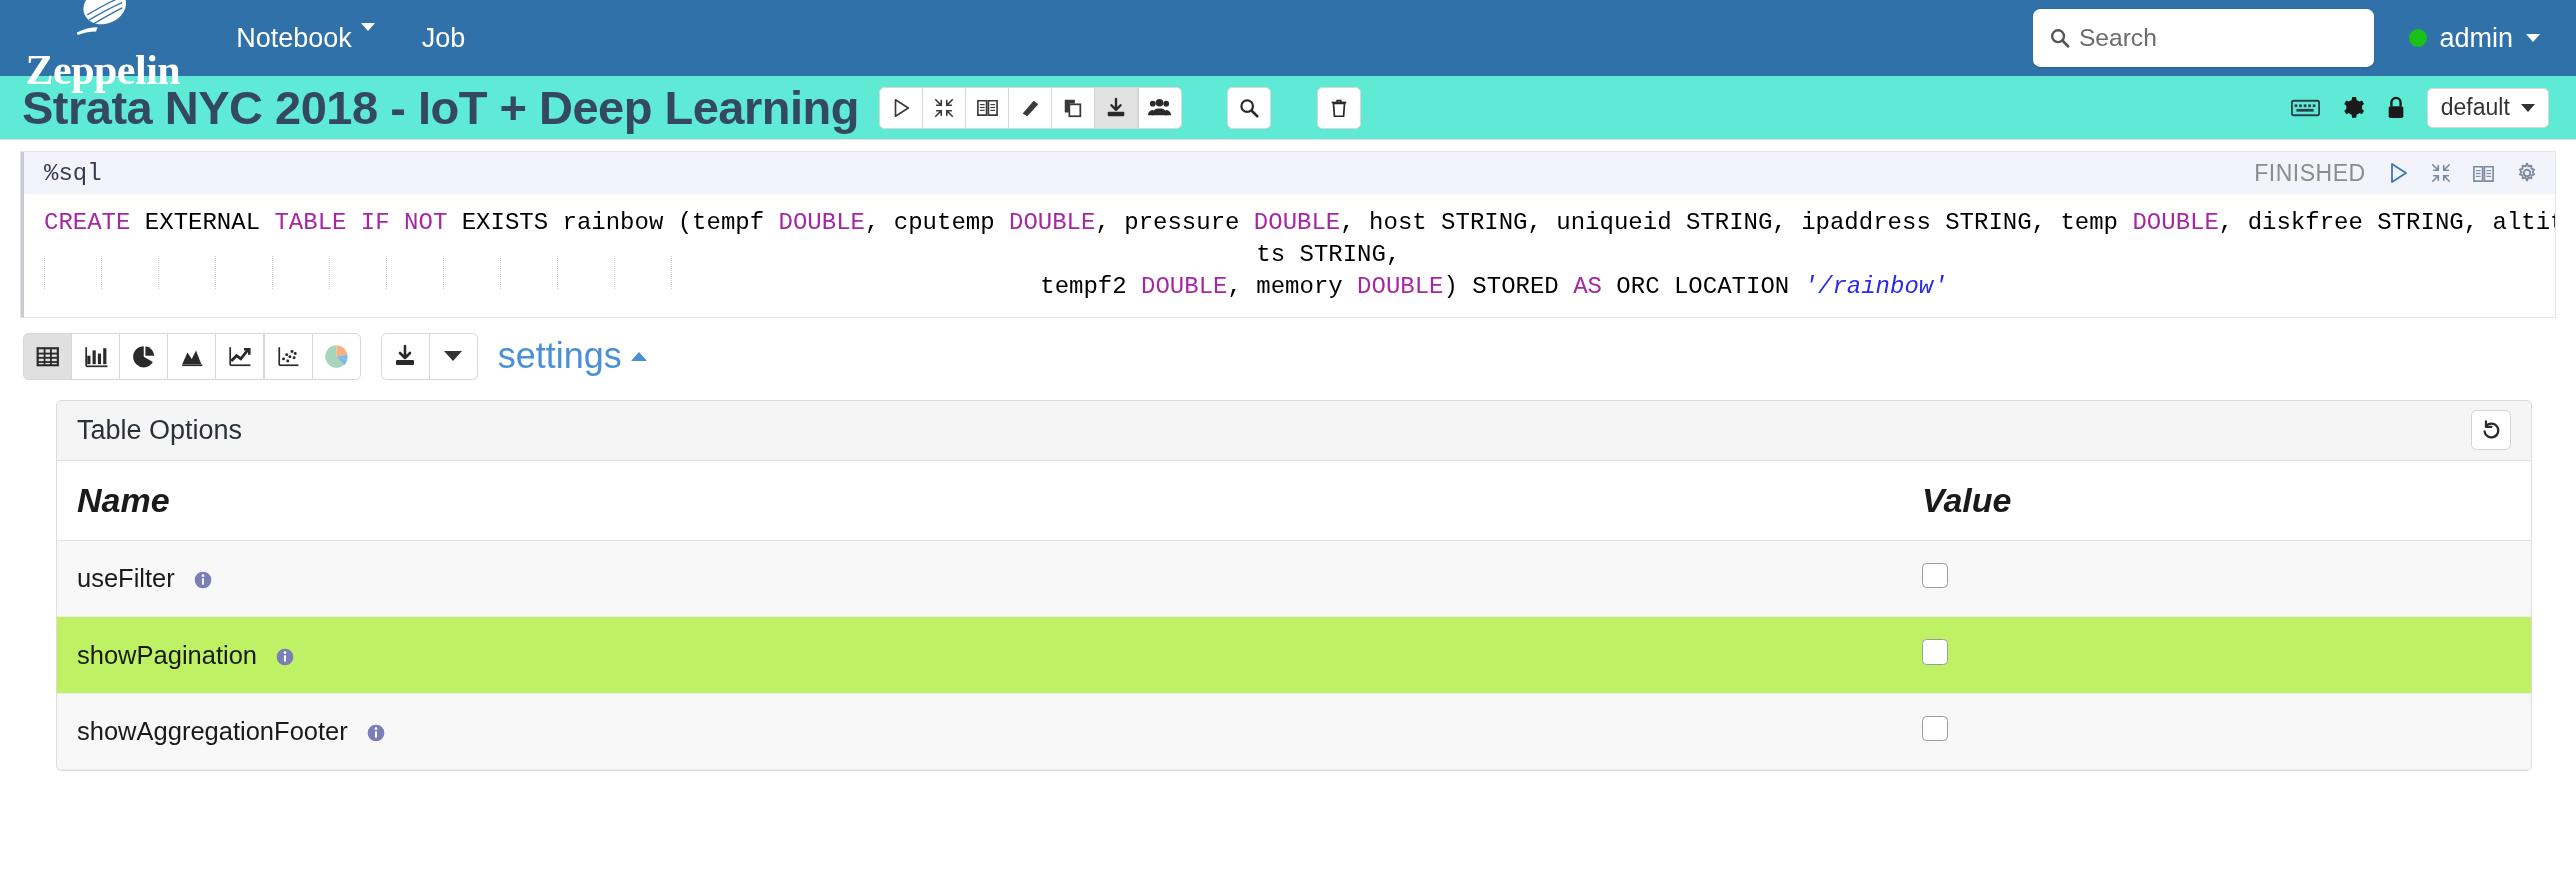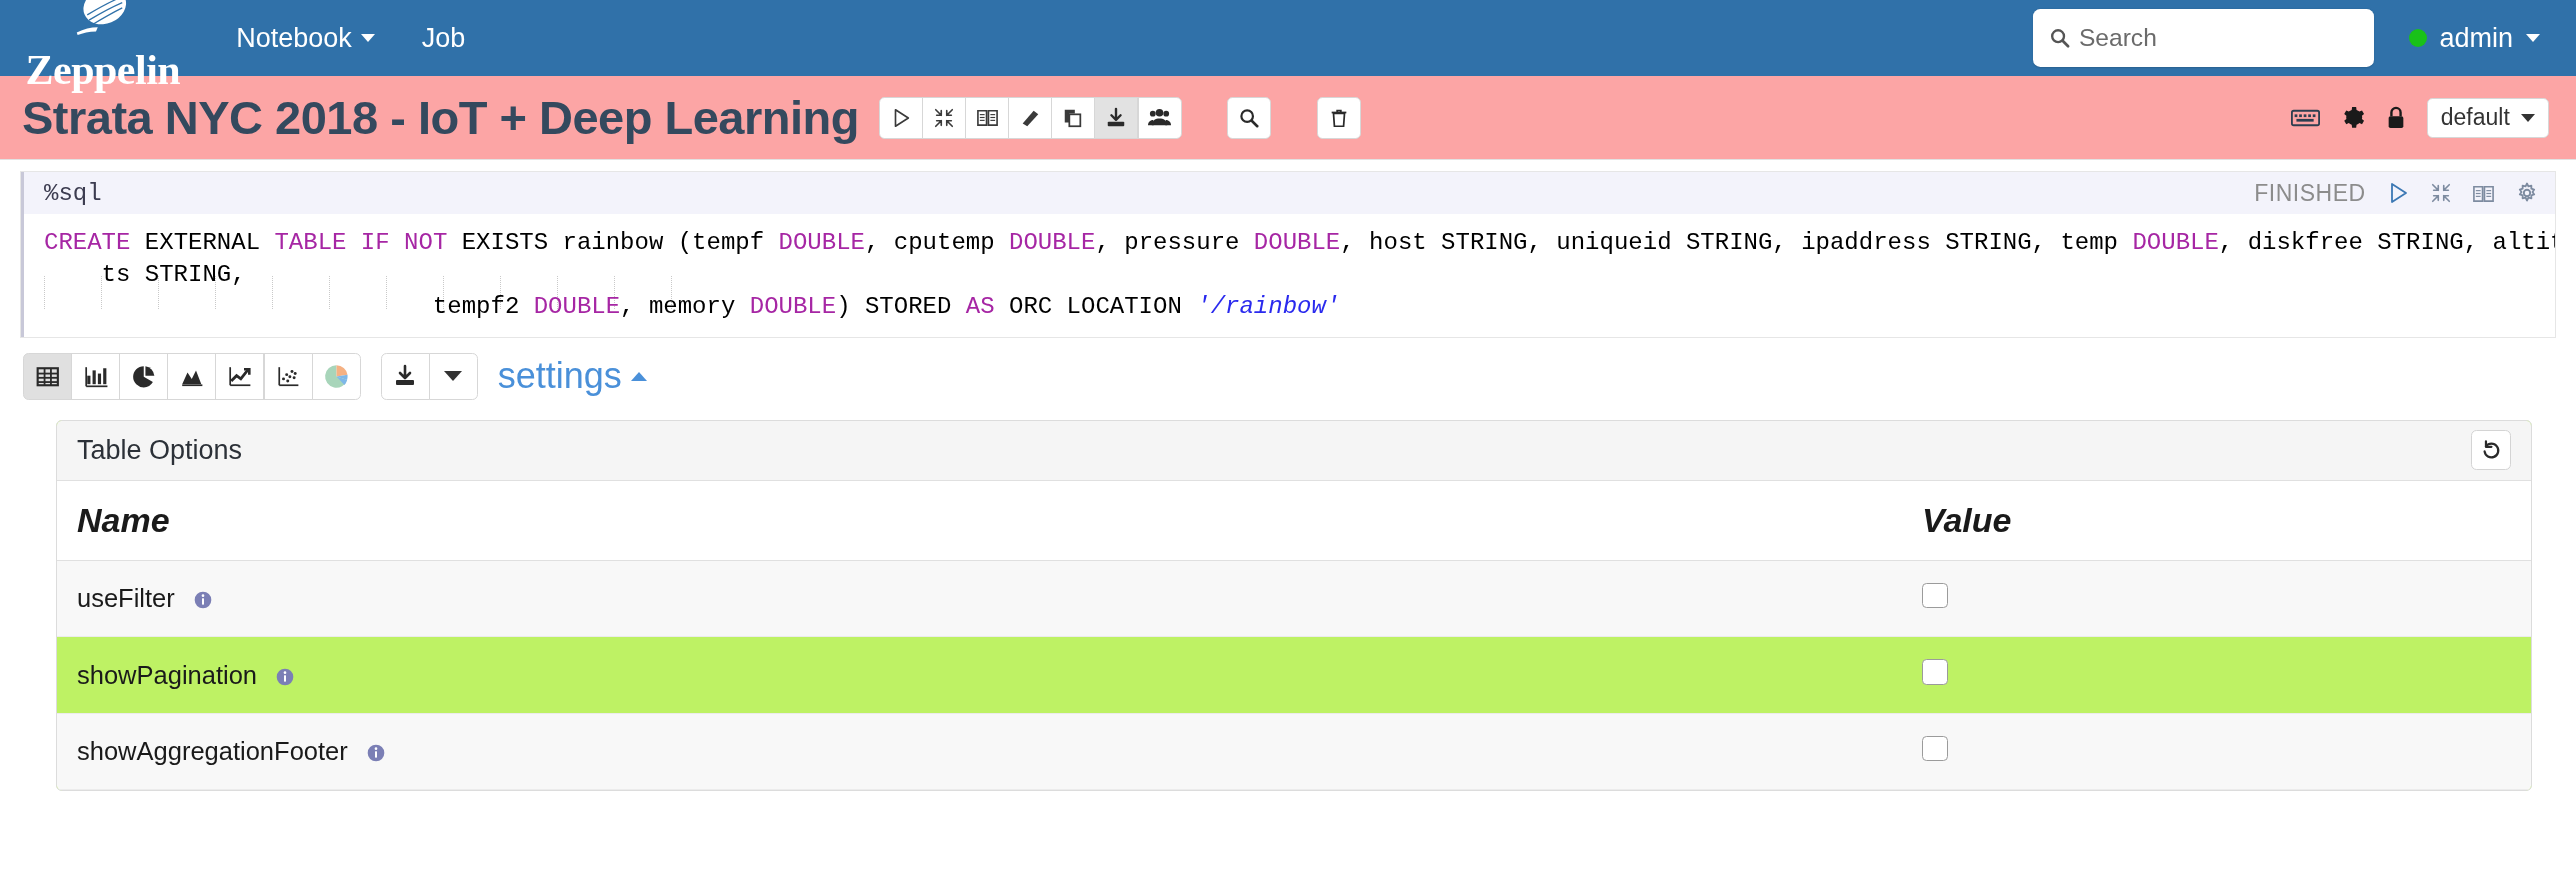--- a/index.html
+++ b/index.html
@@ -27,21 +27,21 @@
     font-family: "Liberation Serif", serif;
     font-weight: 700;
     font-size: 42px;
     color: #fff;
     letter-spacing: -0.5px;
     line-height:1;
   }
   .nav-links { display:flex; align-items:center; margin-left: 56px; gap: 47px; }
   .nav-link {
     color:#ffffff; font-size:27px; text-decoration:none;
-    display:flex; align-items:center; gap:9px; cursor:pointer;
+    display:flex; align-items:flex-start; gap:9px; cursor:pointer;
     font-weight: 400;
   }
   .caret-down {
     width:0;height:0;border-left:7.3px solid transparent;border-right:7.3px solid transparent;
     border-top:8.2px solid #fff; display:inline-block;
   }
   .nav-right { margin-left:auto; display:flex; align-items:center; gap:35px; padding-right:16.4px;}
   .search-box {
     background:#fff; border-radius:7.3px; width:341px; height:58px;
     display:flex; align-items:center; padding:0 16.4px; gap:6px;
@@ -50,22 +50,22 @@
   .search-box input {
     border:none; outline:none; font-size:24.6px; color:#555;
     font-family:"Liberation Sans", sans-serif; width:100%; background:transparent;
   }
   .search-box input::placeholder { color:#6b6b6b; }
   .user-menu { display:flex; align-items:center; gap:12.7px; color:#fff; font-size:27px; cursor:pointer;}
   .status-dot { width:18px;height:18px;border-radius:50%; background:#19c119; display:inline-block;}
 
   
   .titlebar {
-    height: 84px; display:flex; align-items:center; padding: 0 22px;
-    border-bottom: 0.9px solid #e2e2e2; background:#fca5a5;
+    height: 64px; display:flex; align-items:center; padding: 0 22px;
+    border-bottom: 0.9px solid #e2e2e2; background:#5eead4;
   }
   .note-title {
     font-size: 47px; font-weight: 700; color:#34495e;
     font-family:"Liberation Sans", sans-serif; white-space:nowrap;
     letter-spacing:-0.5px;
   }
   .btn-group { display:flex; margin-left: 20px; }
   .tb-btn {
     width:44px; height:42px; border:0.9px solid #d7d7d7; background:#fff;
     display:flex; align-items:center; justify-content:center; cursor:pointer;
@@ -86,20 +86,21 @@
   .caret-dark {
     width:0;height:0;border-left:7.3px solid transparent;border-right:7.3px solid transparent;
     border-top:8.2px solid #333; display:inline-block;
   }
 
   
   .paragraph {
     margin: 11px 20px 0 20px;
     border:0.9px solid #e6e6e6;
     background:#0f766e;
+    text-align:center;
   }
   .para-head {
     background:#f3f3fb; height:42px; display:flex; align-items:center;
     padding: 0 16.4px 0 20px; position:relative;
     border-left:3.6px solid #c8c8d8;
   }
   .para-interp { font-family:"Liberation Mono", monospace; font-size:24px; color:#3c3c50;}
   .para-head-right { margin-left:auto; display:flex; align-items:center; gap:20px;}
   .para-status { font-size:23px; color:#8c8c8c; letter-spacing:0.5px;}
   .para-icon { cursor:pointer; display:flex; align-items:center;}

